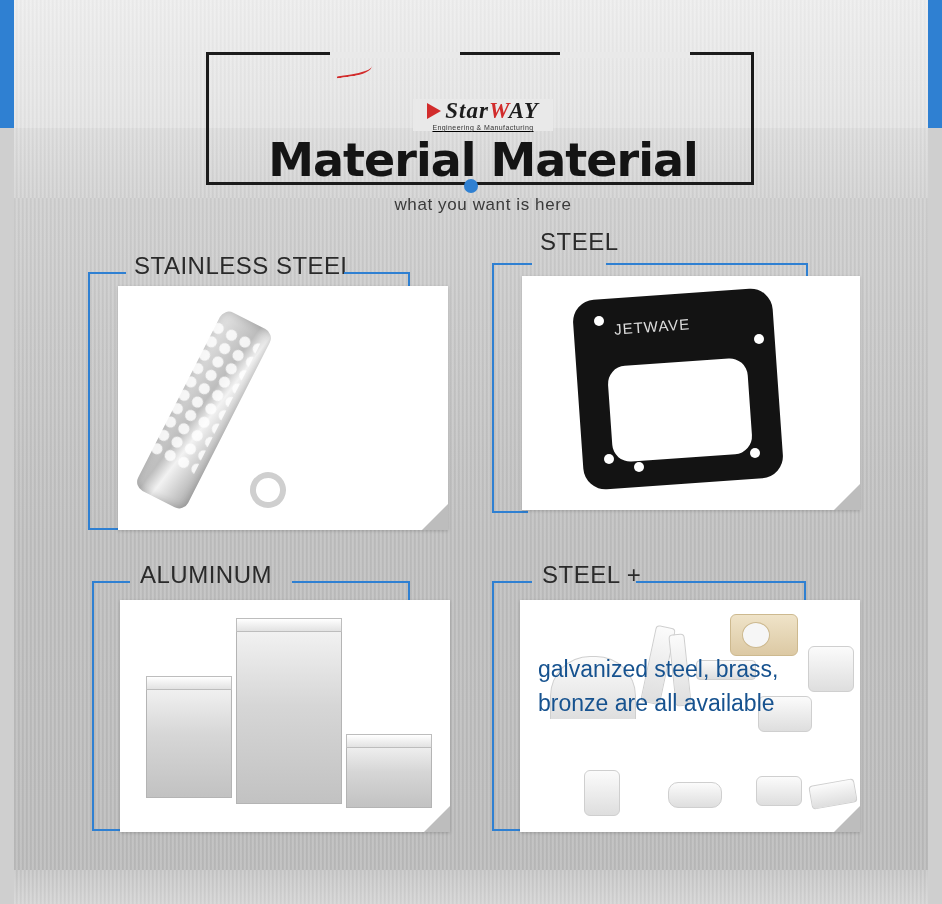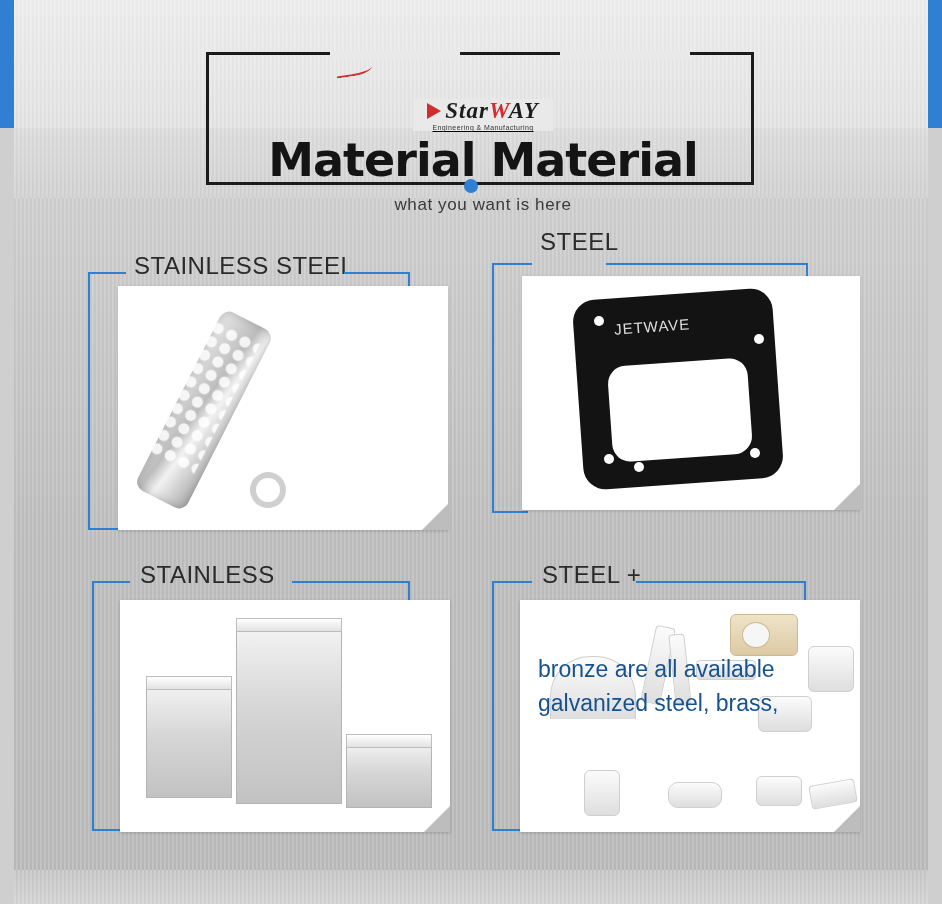--- a/index.html
+++ b/index.html
@@ -385,21 +385,21 @@
       <div class="steel-logo"><span>JET</span><span>WAVE</span></div>
       <div class="steel-hole" style="left:72px; top:40px;"></div>
       <div class="steel-hole" style="left:232px; top:58px;"></div>
       <div class="steel-hole" style="left:82px; top:178px;"></div>
       <div class="steel-hole" style="left:112px; top:186px;"></div>
       <div class="steel-hole" style="left:228px; top:172px;"></div>
     </div>
     <div class="clip"></div>
   </div>
 
-  <div class="label" style="left:140px; top:561px;">STAINLESS</div>
+  <div class="label" style="left:140px; top:561px;">ALUMINUM</div>
   <div class="bracket" style="left:292px; top:581px; width:118px; height:2px; border-top-width:2px;"></div>
   <div class="bracket" style="left:408px; top:581px; width:2px; height:24px; border-left-width:2px;"></div>
   <div class="bracket" style="left:92px; top:581px; width:38px; height:2px; border-top-width:2px;"></div>
   <div class="bracket" style="left:92px; top:581px; width:2px; height:250px; border-left-width:2px;"></div>
   <div class="bracket" style="left:92px; top:829px; width:32px; height:2px; border-top-width:2px;"></div>
 
   <div class="panel" style="left:120px; top:600px; width:330px; height:232px;">
     <div class="art">
       <div class="al-box" style="left:26px; top:84px; width:84px; height:112px;"></div>
       <div class="al-top" style="left:26px; top:76px; width:84px; height:12px;"></div>
@@ -427,20 +427,20 @@
       <div class="part" style="left:152px; top:34px; width:14px; height:70px; border-radius:4px; transform:rotate(-6deg);"></div>
       <div class="part" style="left:176px; top:60px; width:58px; height:18px; border-radius:4px;"></div>
       <div class="part" style="left:288px; top:46px; width:44px; height:44px; border-radius:6px;"></div>
       <div class="part" style="left:238px; top:96px; width:52px; height:34px; border-radius:6px;"></div>
       <div class="part" style="left:64px; top:170px; width:34px; height:44px; border-radius:6px;"></div>
       <div class="part" style="left:148px; top:182px; width:52px; height:24px; border-radius:10px;"></div>
       <div class="part" style="left:236px; top:176px; width:44px; height:28px; border-radius:6px;"></div>
       <div class="part" style="left:290px; top:182px; width:44px; height:22px; border-radius:4px; transform:rotate(-10deg);"></div>
     </div>
     <div class="others-text">
+      <span class="body">galvanized steel, brass,</span>
       <span class="body">bronze are all available</span>
-      <span class="body">galvanized steel, brass,</span>
     </div>
     <div class="clip"></div>
   </div>
 
   <div class="bottomband"></div>
 </div>
 
 </body></html>

